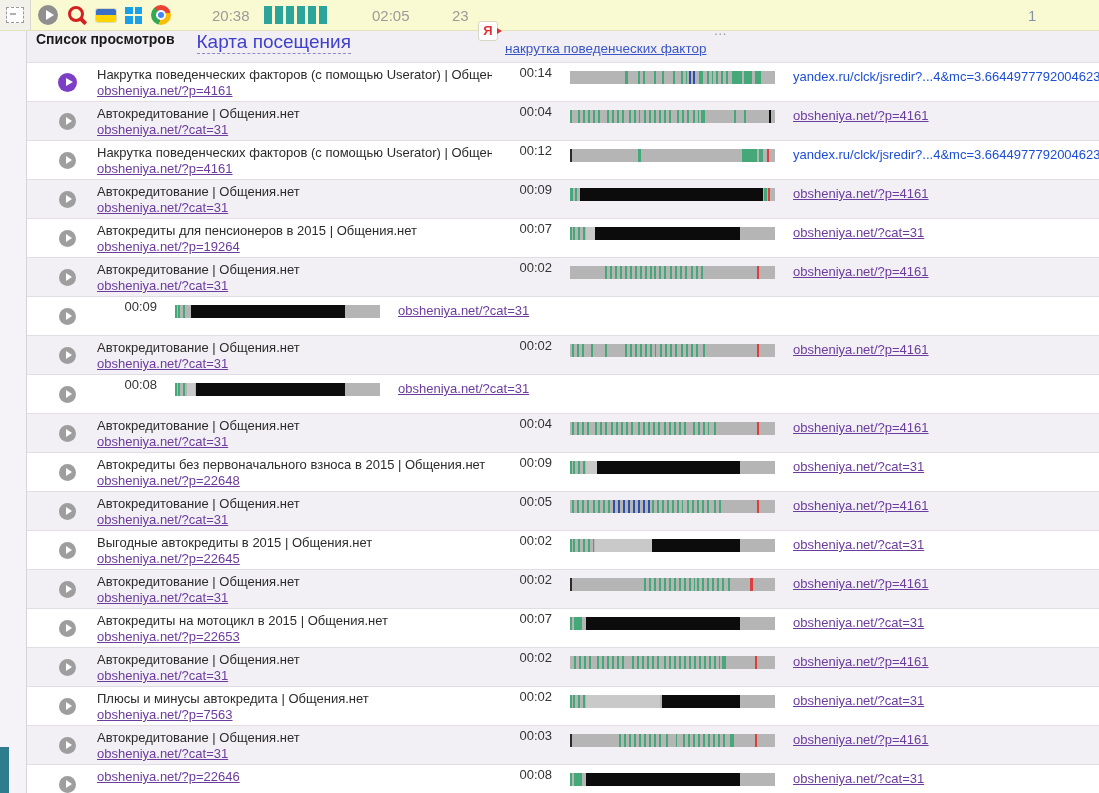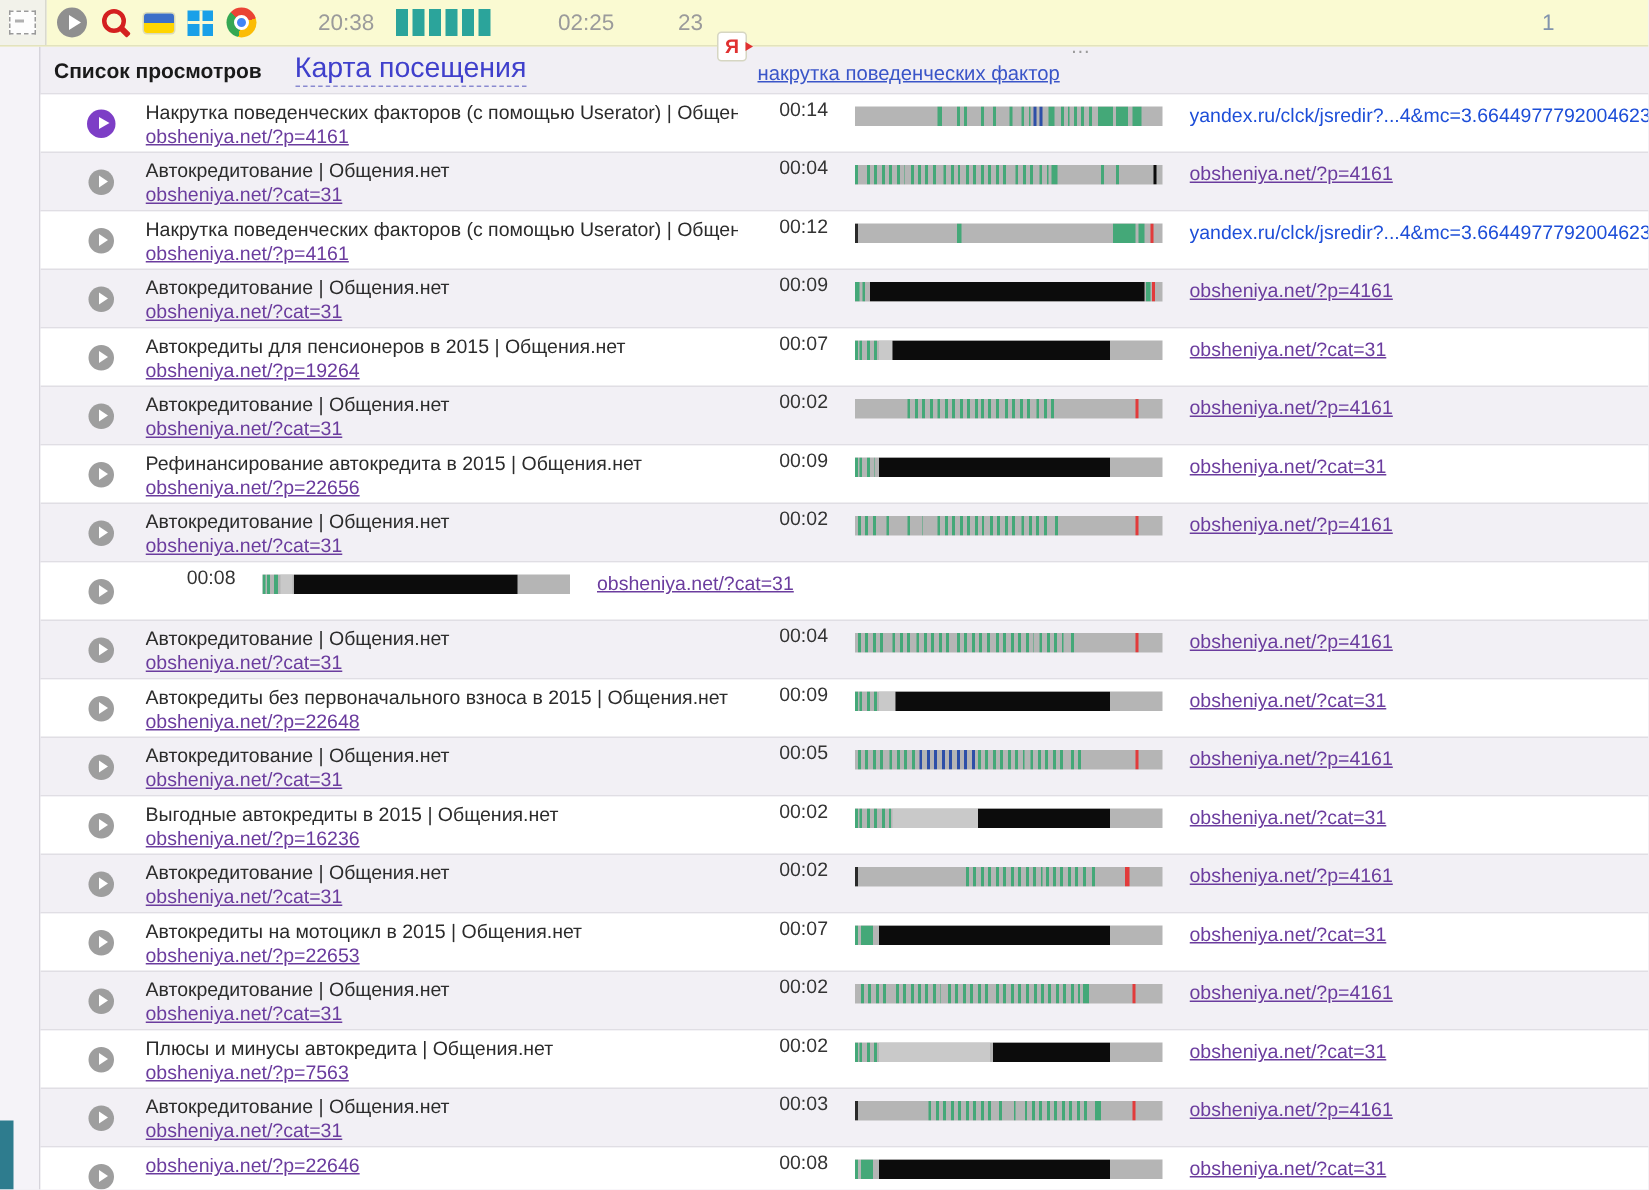--- a/index.html
+++ b/index.html
@@ -37,21 +37,21 @@
   .tb-session{position:absolute;left:478px;top:5px;display:flex;align-items:center;gap:7px;}
   .ya-icon{width:18px;height:18px;background:#fff;border:1px solid #d6d6c2;border-radius:3px;position:relative;color:#e03030;font-weight:bold;font-size:13px;line-height:18px;text-align:center;}
   .ya-icon::after{content:"";position:absolute;right:-5px;top:6px;border-left:5px solid #e03030;border-top:3px solid transparent;border-bottom:3px solid transparent;}
   .session-link{font-size:13.5px;color:#3a55c8;text-decoration:underline;cursor:pointer;margin-top:36px;}
   .session-ellipsis{color:#9b9b9b;font-size:13.5px;letter-spacing:1px;}
   .tb-page{position:absolute;left:1028px;top:7px;font-size:15px;color:#8294ad;}
   
   .gutter{position:absolute;left:0;top:31px;bottom:0;width:26px;background:#f5f3f8;border-right:1px solid #d6d4db;z-index:1;}
   .teal-block{position:absolute;left:0;top:747px;width:9px;height:46px;background:#2e7c8e;z-index:4;}
   
-  .tabsbar{margin-left:27px;height:31px;display:flex;align-items:center;gap:22px;padding-left:9px;position:relative;z-index:2;}
+  .tabsbar{margin-left:27px;height:31px;display:flex;align-items:flex-start;gap:22px;padding-left:9px;position:relative;z-index:2;}
   .tab-active{font-size:14px;font-weight:bold;color:#1a1a1a;}
   .tab-link{font-size:19px;color:#4040cc;border-bottom:1px dashed #8a8ad0;cursor:pointer;}
   
   .list{margin-left:27px;border-top:1px solid #e0dee4;position:relative;z-index:2;}
   .row{height:39px;box-sizing:border-box;display:flex;border-bottom:1px solid #e0dee4;background:#ffffff;}
   .row.alt{background:#f2f0f5;}
   .cell-play{width:70px;display:flex;align-items:center;justify-content:center;padding-left:10px;box-sizing:border-box;}
   .play{border-radius:50%;position:relative;cursor:pointer;flex:none;}
   .play-gray{width:17px;height:17px;background:#9e9e9e;}
   .play-gray::after{content:"";position:absolute;left:7px;top:4.5px;border-left:6px solid #fff;border-top:4px solid transparent;border-bottom:4px solid transparent;}
@@ -93,21 +93,21 @@
   </div>
   <div class="tb-num tb-time1">20:38</div>
   <div class="eq-bars" id="eq-bars">
       <div class="eq-bar"></div>
       <div class="eq-bar"></div>
       <div class="eq-bar"></div>
       <div class="eq-bar"></div>
       <div class="eq-bar"></div>
       <div class="eq-bar"></div>
     </div>
-  <div class="tb-num tb-time2">02:25</div>
+  <div class="tb-num tb-time2">02:05</div>
   <div class="tb-num tb-count">23</div>
   <div class="tb-session">
     <div class="ya-icon">Я</div>
     <span class="session-link">накрутка поведенческих фактор</span>
     <span class="session-ellipsis">…</span>
   </div>
   <div class="tb-page">1</div>
 </div>
 
 <div class="gutter"></div>
@@ -263,24 +263,20 @@
         </div>
     </div>
     <div class="cell-ref">
       <span class="ref-link link-purple">obsheniya.net/?p=4161</span>
     </div>
   </div>
     <div class="row">
     <div class="cell-play">
       <div class="play play-gray"></div>
     </div>
-    <div class="cell-main">
-      <span class="title">Рефинансирование автокредита в 2015 | Общения.нет</span>
-      <span class="page-link">obsheniya.net/?p=22656</span>
-    </div>
     <div class="cell-dur">00:09</div>
     <div class="cell-bar">
       <div class="timeline">
           <div class="seg seg-g" style="left: 0%; width: 1%;"></div>
           <div class="seg seg-gt" style="left: 1.5%; width: 5%;"></div>
           <div class="seg seg-k" style="left: 8%; width: 75%;"></div>
         </div>
     </div>
     <div class="cell-ref">
       <span class="ref-link link-purple">obsheniya.net/?cat=31</span>
@@ -397,21 +393,21 @@
     <div class="cell-ref">
       <span class="ref-link link-purple">obsheniya.net/?p=4161</span>
     </div>
   </div>
     <div class="row">
     <div class="cell-play">
       <div class="play play-gray"></div>
     </div>
     <div class="cell-main">
       <span class="title">Выгодные автокредиты в 2015 | Общения.нет</span>
-      <span class="page-link">obsheniya.net/?p=16236</span>
+      <span class="page-link">obsheniya.net/?p=22645</span>
     </div>
     <div class="cell-dur">00:02</div>
     <div class="cell-bar">
       <div class="timeline">
           <div class="seg seg-g" style="left: 0%; width: 1%;"></div>
           <div class="seg seg-gt" style="left: 1.5%; width: 10%;"></div>
           <div class="seg seg-gl" style="left: 12%; width: 28%;"></div>
           <div class="seg seg-k" style="left: 40%; width: 43%;"></div>
         </div>
     </div>

